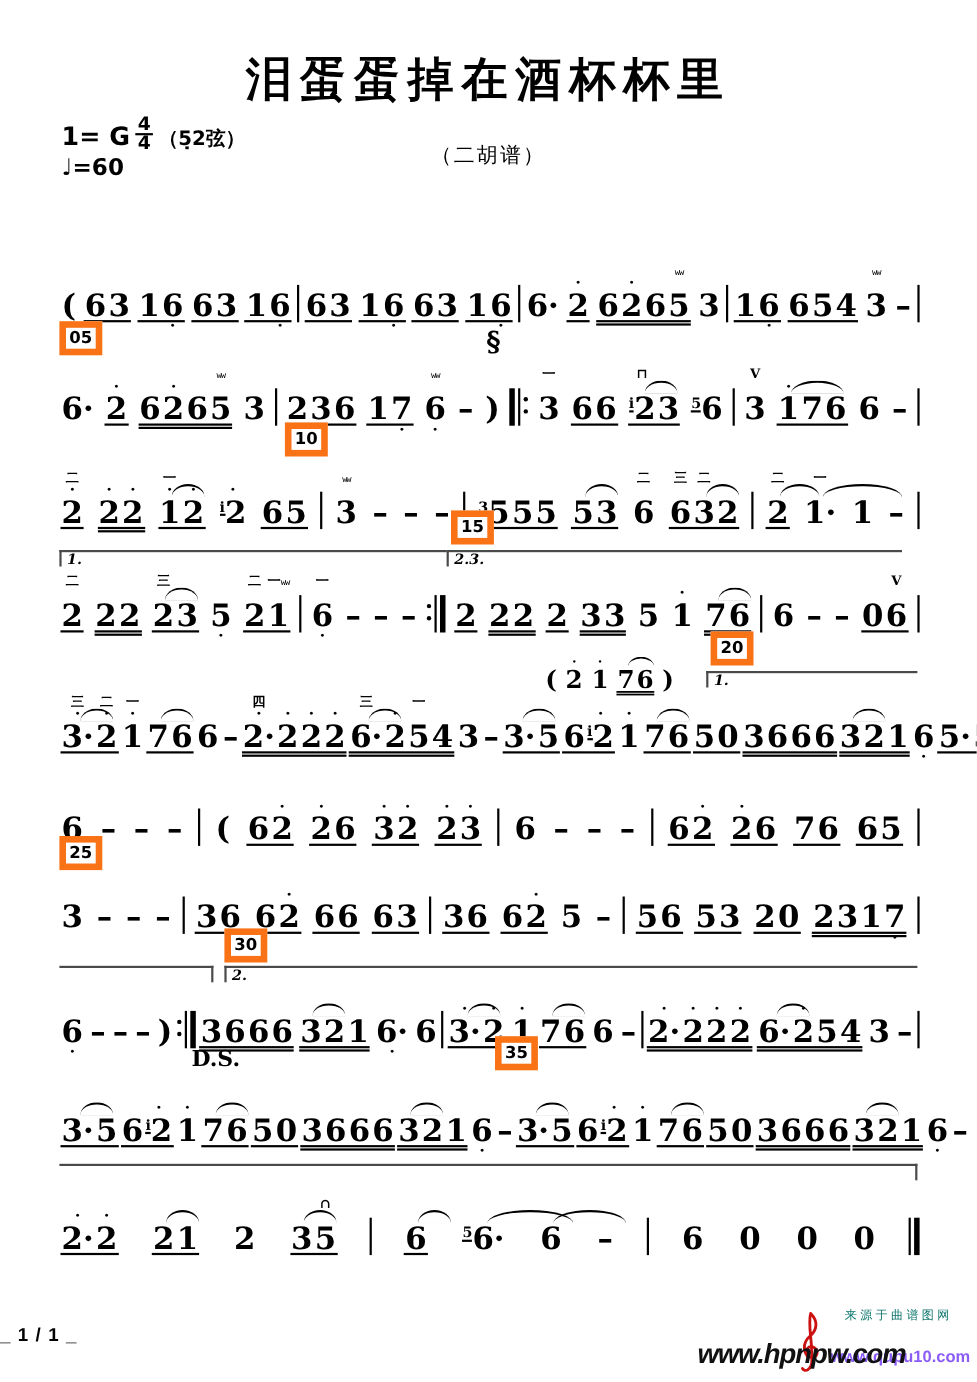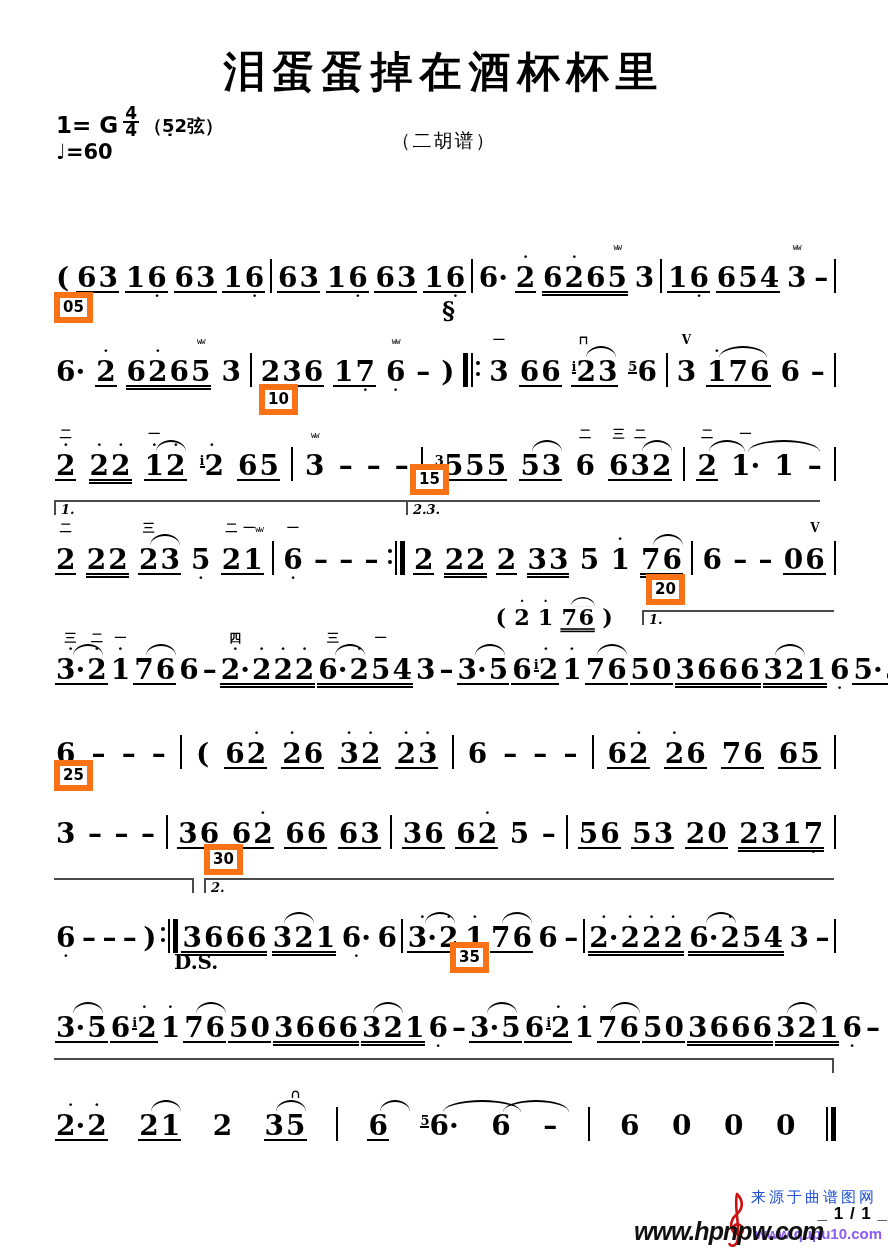--- a/index.html
+++ b/index.html
@@ -45,24 +45,24 @@
   .mbox{position:absolute;border:6px solid #f97316;font-size:15px;font-weight:bold;line-height:19px;
         padding:0 3px;background:#fff;font-family:"DejaVu Sans",sans-serif}
   .volta{position:absolute;height:15px;border-top:2px solid #4a4a4a;border-left:2px solid #4a4a4a;
          font-family:"DejaVu Serif",serif;font-style:italic;font-weight:bold;font-size:13px;
          line-height:16px;padding-left:5px;box-sizing:border-box}
   .volta.tick{border-left:none;border-right:2px solid #4a4a4a}
   .segno{position:absolute;font-size:25px;font-weight:bold;font-family:"DejaVu Serif",serif}
   .ds{position:absolute;font-family:"DejaVu Serif",serif;font-weight:bold;font-size:20px}
   .pre{position:absolute;display:flex;gap:6px;transform:scale(.8);transform-origin:left bottom}
   
-  .pageno{position:absolute;bottom:32px;left:0;right:0;text-align:right;font-weight:bold;
+  .pageno{position:absolute;bottom:32px;left:0;right:0;text-align:left;font-weight:bold;
           font-size:17px;letter-spacing:1px}
   .brand{position:absolute;right:4px;bottom:4px;width:250px;height:66px}
-  .brand .src{position:absolute;top:2px;right:7px;color:#1d4ed8;font-size:15px;letter-spacing:3px}
+  .brand .src{position:absolute;top:2px;right:18px;color:#0f766e;font-size:11px;letter-spacing:3px}
   .brand .wm{position:absolute;bottom:10px;right:2px;color:#8b5cf6;font-weight:bold;font-size:15px}
   .brand .site{position:absolute;bottom:6px;left:0;font-weight:bold;font-style:italic;
                font-size:25px;letter-spacing:-1px;color:#111}
   .clef{position:absolute;left:92px;bottom:2px}
 </style>
 </head>
 <body>
 
 <div class="page">
   <div class="title">泪蛋蛋掉在酒杯杯里</div>

